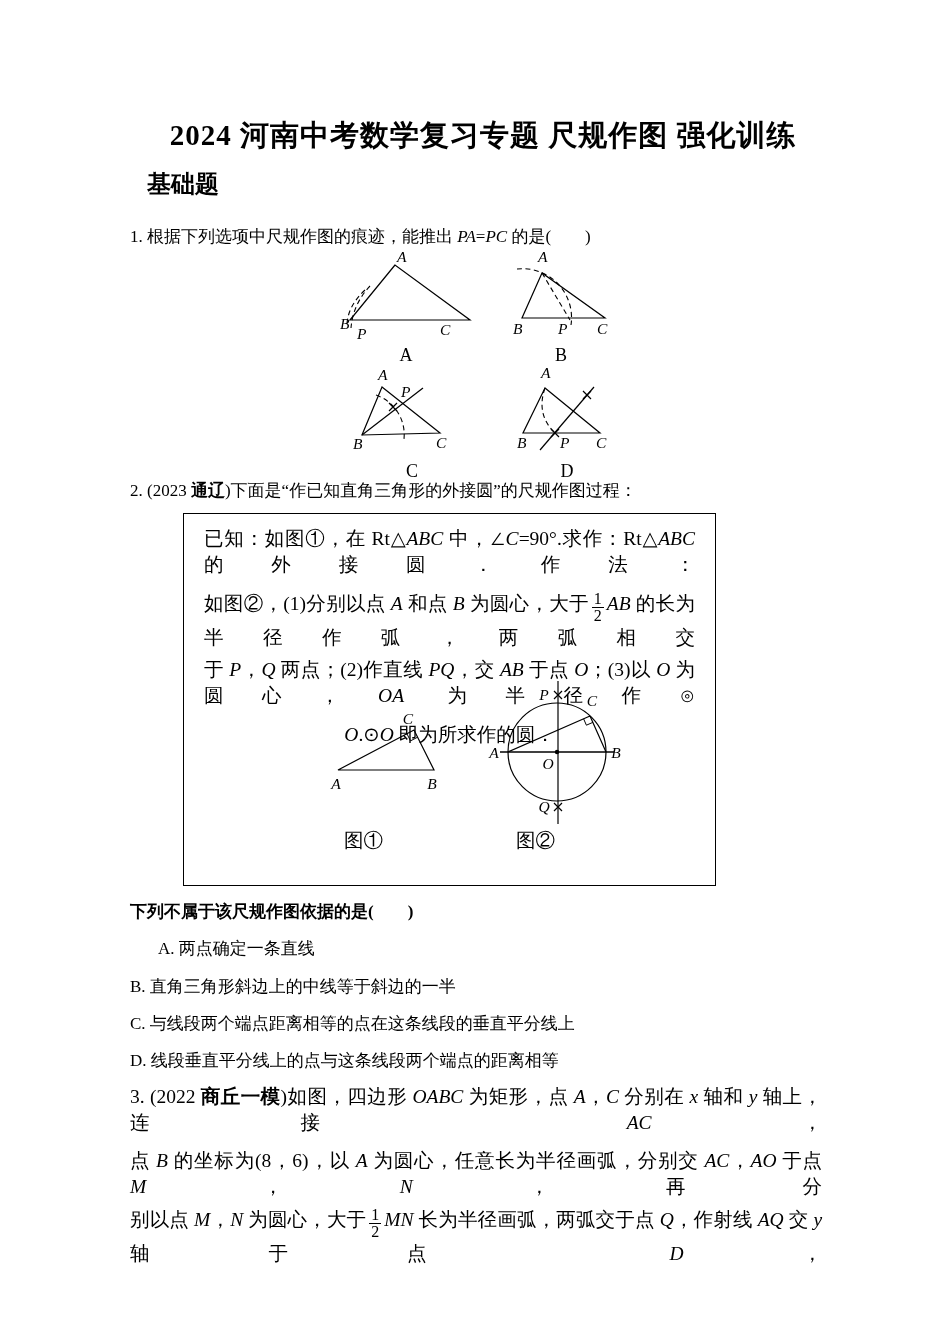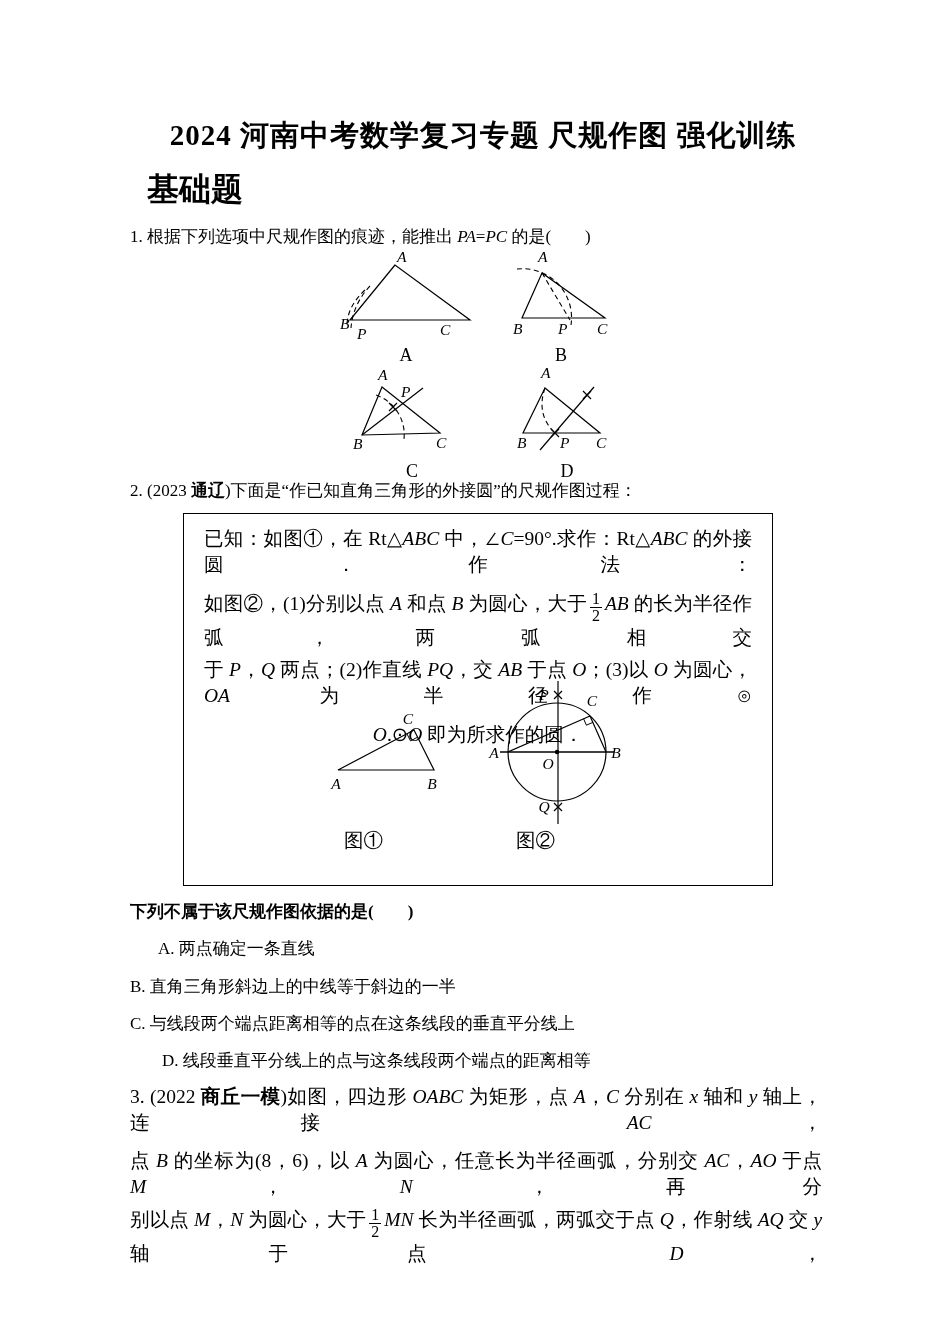--- a/index.html
+++ b/index.html
@@ -1,29 +1,29 @@
 <!DOCTYPE html>
 <html><head>
 <meta charset="utf-8">
 <style>
   html,body{margin:0;padding:0;background:#ffffff;}
   .page{position:relative;width:950px;height:1344px;background:#fff;color:#000;
         font-family:"Liberation Serif",serif;overflow:hidden;}
   .abs{position:absolute;}
   .title{top:116px;left:0;width:100%;text-align:center;font-size:29px;font-weight:bold;letter-spacing:1px;padding-left:8px;}
-  .heading{left:147px;top:168px;font-size:32px;font-weight:bold;}
+  .heading{left:147px;top:168px;font-size:24px;font-weight:bold;}
   .t{font-size:17px;line-height:26px;white-space:nowrap;}
   .wrapt{font-size:19.5px;line-height:26px;}
   .just{text-align:justify;text-align-last:justify;white-space:normal;}
   .b{font-weight:bold;}
   i{font-style:italic;}
   .frac{display:inline-block;vertical-align:-0.68em;text-align:center;line-height:1.02;font-size:16px;margin:0 3px;}
   .fn{display:block;padding:0 2px;}
   .fd{display:block;border-top:1.2px solid #000;padding:0 2px;}
-  .qbox{left:183px;top:513px;width:590px;height:373px;border:1.6px solid #000;box-sizing:border-box;}
+  .qbox{left:183px;top:513px;width:533px;height:373px;border:1.6px solid #000;box-sizing:border-box;}
   .boxtext{position:absolute;left:0;top:0;width:100%;box-sizing:border-box;padding:12px 20px 0 20px;}
   .bline{font-size:19.5px;line-height:26px;margin-bottom:13px;}
   .bline2{margin-bottom:6px;}
   .bcenter{text-align:center;text-align-last:center;}
   .figcap{position:absolute;font-size:19.5px;text-align:left;}
   svg{position:absolute;overflow:visible;}
   .tri,.ln{fill:none;stroke:#000;stroke-width:1.2;}
   .lnb{fill:none;stroke:#000;stroke-width:1.5;}
   .dash{fill:none;stroke:#000;stroke-width:1.1;stroke-dasharray:5,3.5;}
   .ra{fill:none;stroke:#000;stroke-width:1;}
@@ -128,21 +128,21 @@
     </svg>
 
     <div class="figcap" style="left:160px;top:313px;width:100px;">图①</div>
     <div class="figcap" style="left:332px;top:313px;width:100px;">图②</div>
   </div>
 
   <div class="abs t" style="left:130px;top:899px;font-weight:bold;">下列不属于该尺规作图依据的是(　　)</div>
   <div class="abs t" style="left:122px;top:936px;margin-left:36px;">A. 两点确定一条直线</div>
   <div class="abs t" style="left:130px;top:974px;">B. 直角三角形斜边上的中线等于斜边的一半</div>
   <div class="abs t" style="left:130px;top:1011px;">C. 与线段两个端点距离相等的点在这条线段的垂直平分线上</div>
-  <div class="abs t" style="left:130px;top:1048px;margin-left:32px;">D. 线段垂直平分线上的点与这条线段两个端点的距离相等</div>
+  <div class="abs t" style="left:130px;top:1048px;">D. 线段垂直平分线上的点与这条线段两个端点的距离相等</div>
 
   <div class="abs wrapt" style="left:130px;top:1084px;width:692px;">
     <div class="just" style="margin-bottom:12px;">
       <span>3.</span>
       <span>(2022 </span><span class="b">商丘一模</span><span>)如图，四边形 <i>OABC</i> 为矩形，点 <i>A</i>，<i>C</i> 分别在 <i>x</i> 轴和 <i>y</i> 轴上，连接 <i>AC</i>，</span>
     </div>
     <div class="just" style="margin-bottom:7px;">点 <i>B</i> 的坐标为(8，6)，以 <i>A</i> 为圆心，任意长为半径画弧，分别交 <i>AC</i>，<i>AO</i> 于点 <i>M</i>，<i>N</i>，再分</div>
     <div class="just"><span>别以点 <i>M</i>，<i>N</i> 为圆心，大于</span><span class="frac"><span class="fn">1</span><span class="fd">2</span></span><span><i>MN</i> 长为半径画弧，两弧交于点 <i>Q</i>，作射线 <i>AQ</i> 交 <i>y</i> 轴于点 <i>D</i>，</span></div>
   </div>
 

